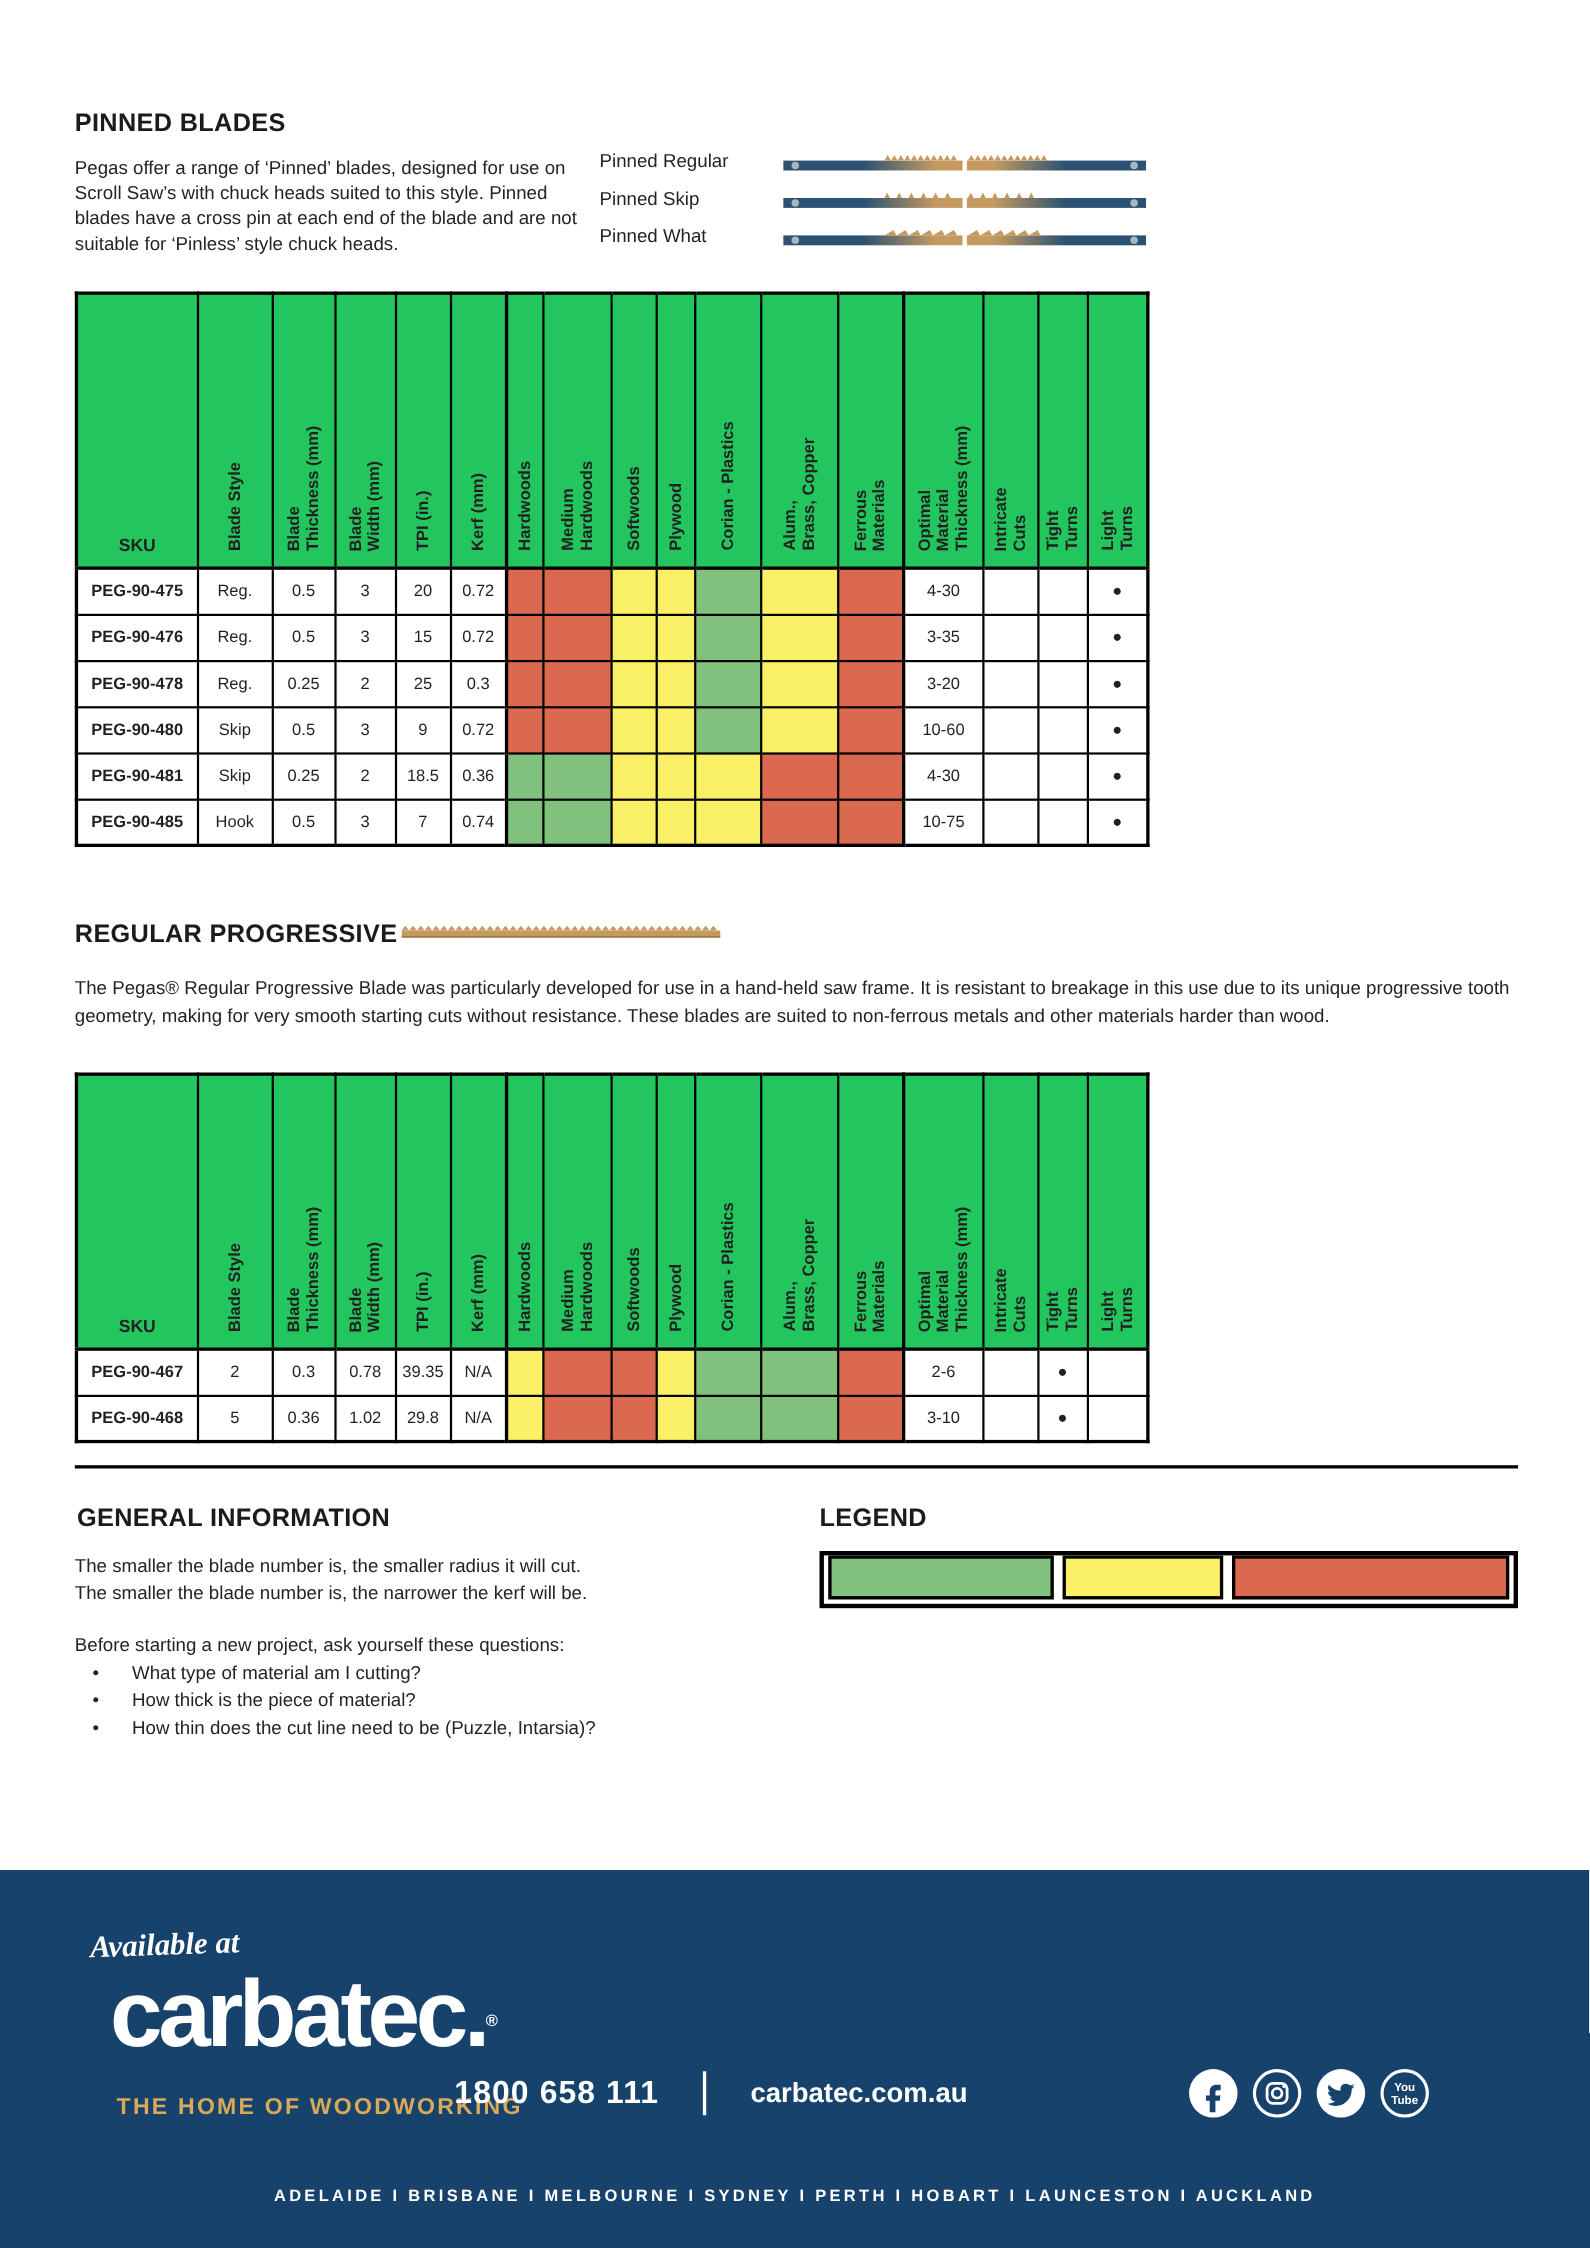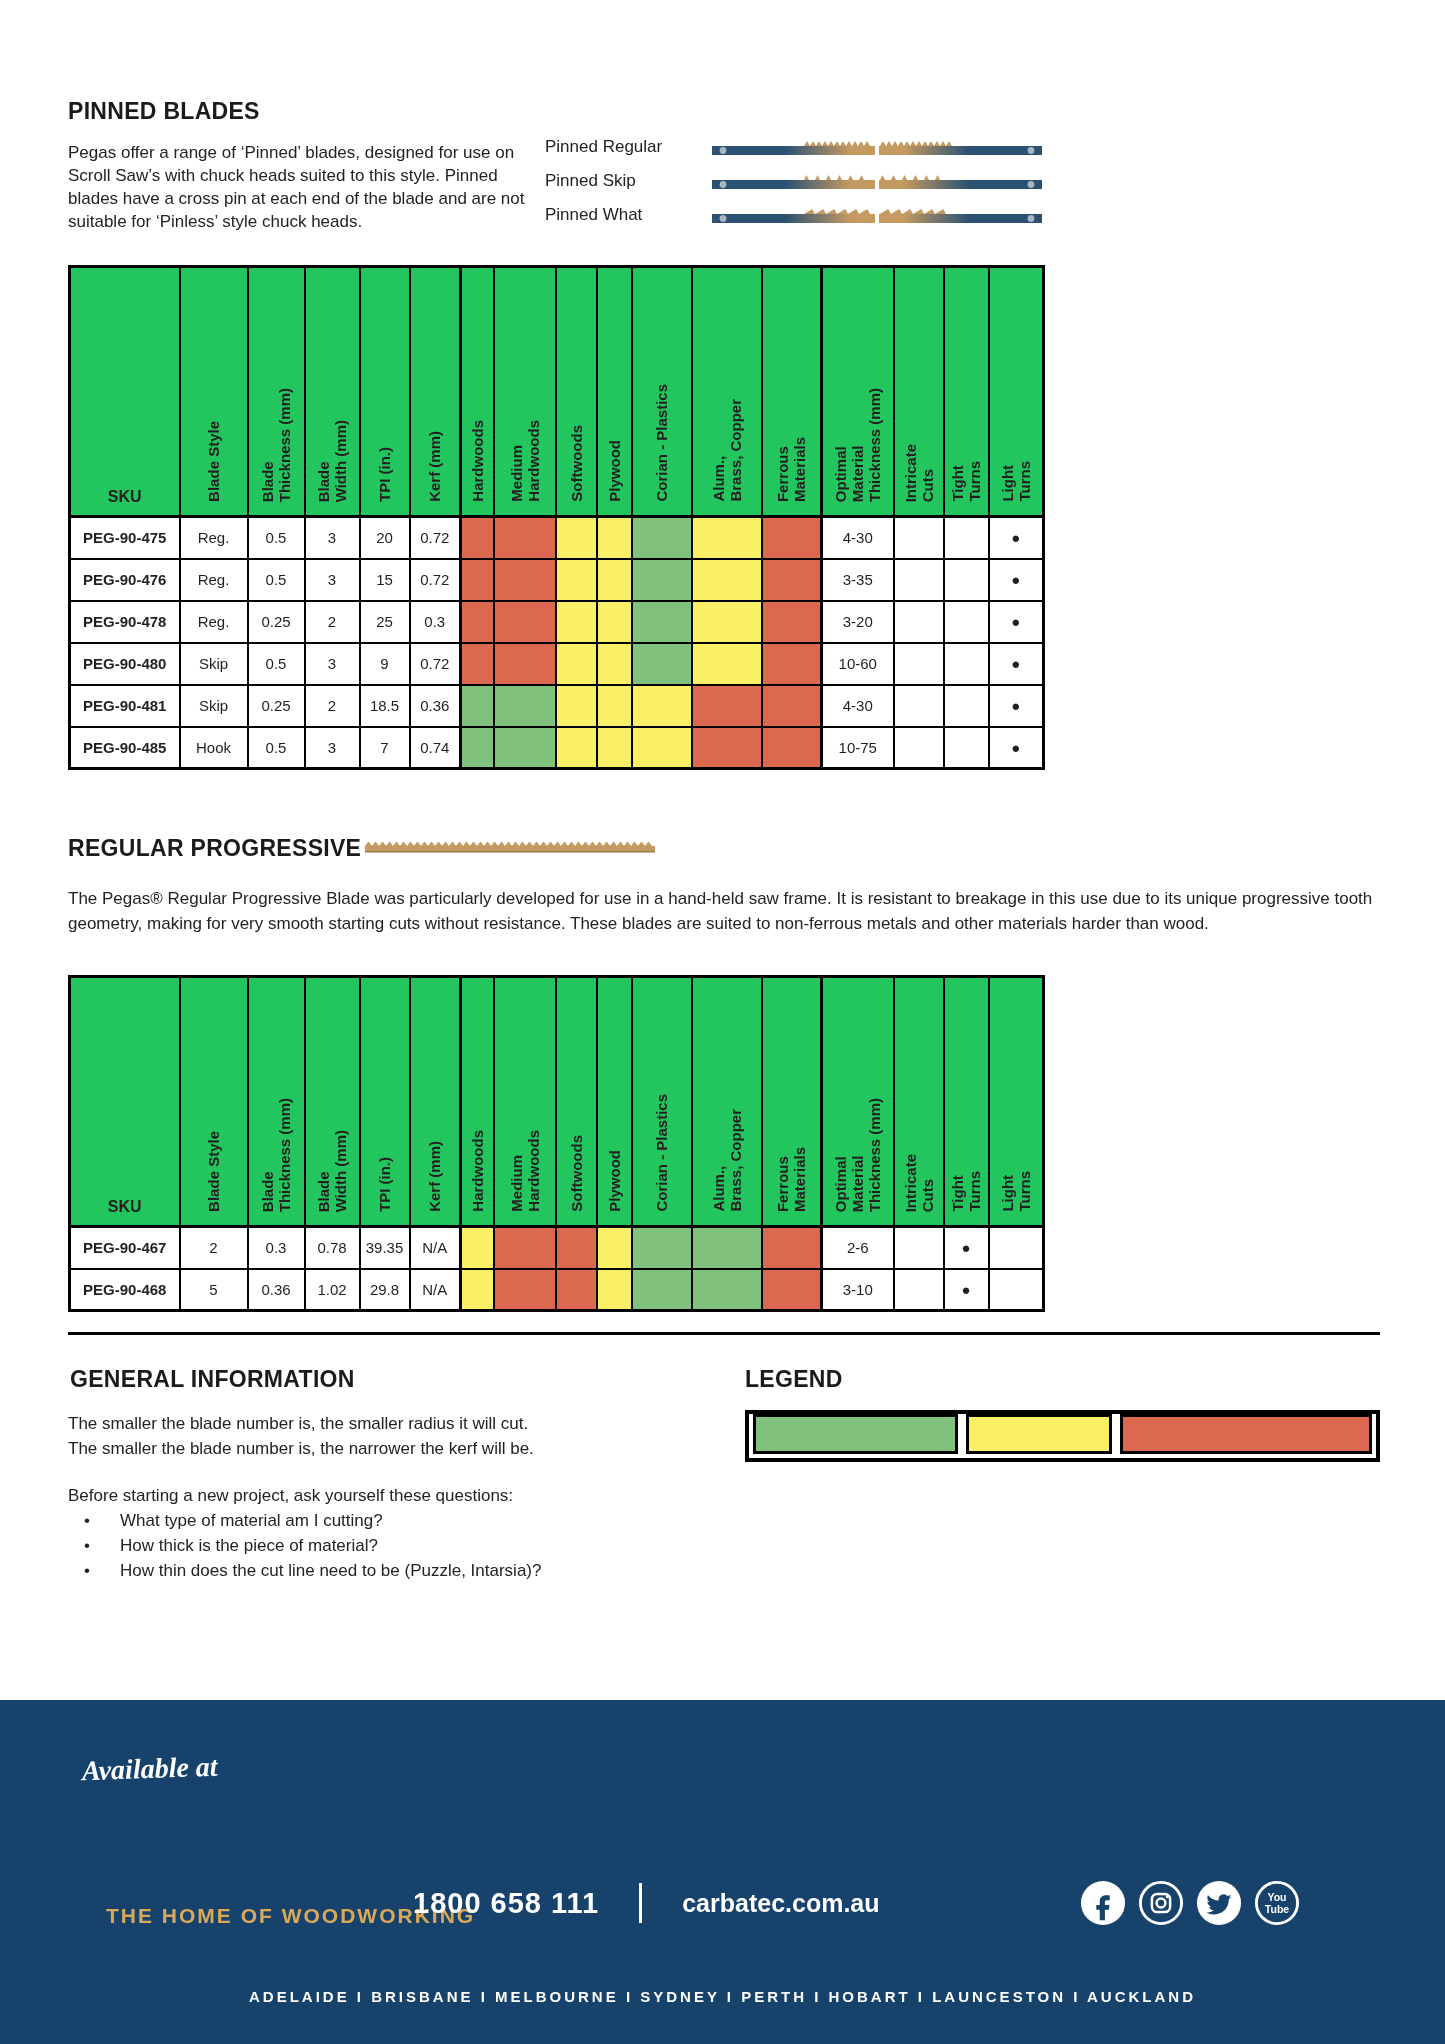--- a/index.html
+++ b/index.html
@@ -523,20 +523,21 @@
   <div id="legend-box">
       <div class="legend-row">
         <div class="legend-cell legend-color-cell" style="width: 205px; background: rgb(127, 193, 125);"></div>
         <div class="legend-cell legend-color-cell" style="width: 146px; background: rgb(249, 240, 104);"></div>
         <div class="legend-cell legend-color-cell" style="width: 252px; background: rgb(219, 105, 80);"></div>
       </div>
     </div>
 
   <div class="footer">
     <div id="available-at">Available at</div>
+    <div id="brand"><span>carbatec.</span><span class="reg">®</span></div>
     <div id="tagline">THE HOME OF WOODWORKING</div>
     <div id="contact">
       <span class="phone">1800 658 111</span>
       <span class="pipe"></span>
       <span class="site">carbatec.com.au</span>
     </div>
     <div id="social">
         <span><svg width="46" height="46" viewBox="0 0 48 48">
             <circle cx="24" cy="24" r="23" fill="#fff"></circle>
             <path fill="#17426B" d="M27 16h4v5h-3.4c-1 0-1.6.8-1.6 1.8V26h4.8l-.7 5H26v11h-5.4V31H17v-5h3.6v-3.8C20.6 18.5 23.2 16 27 16z"></path>

